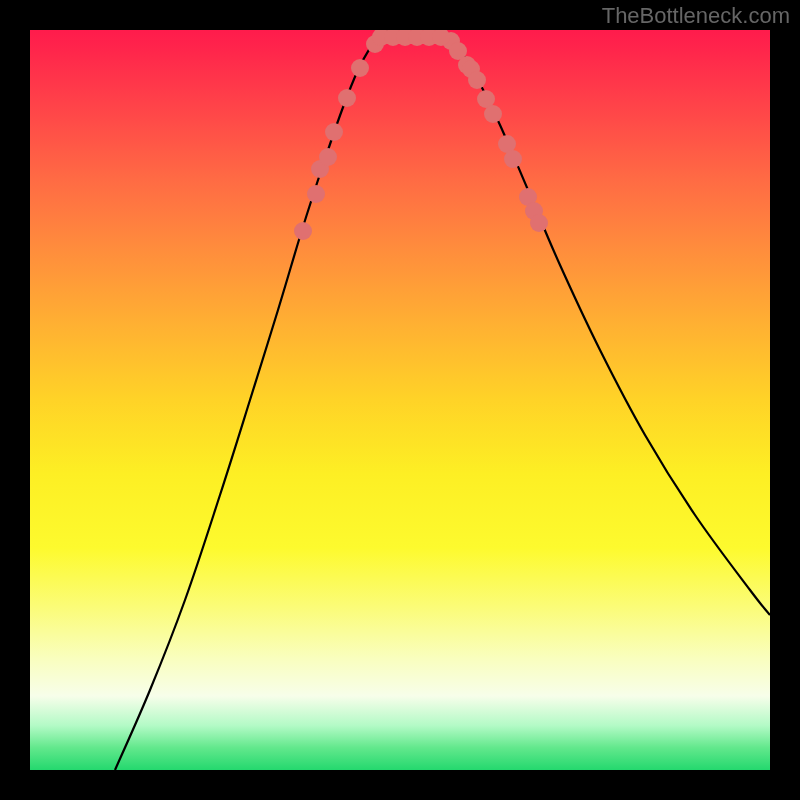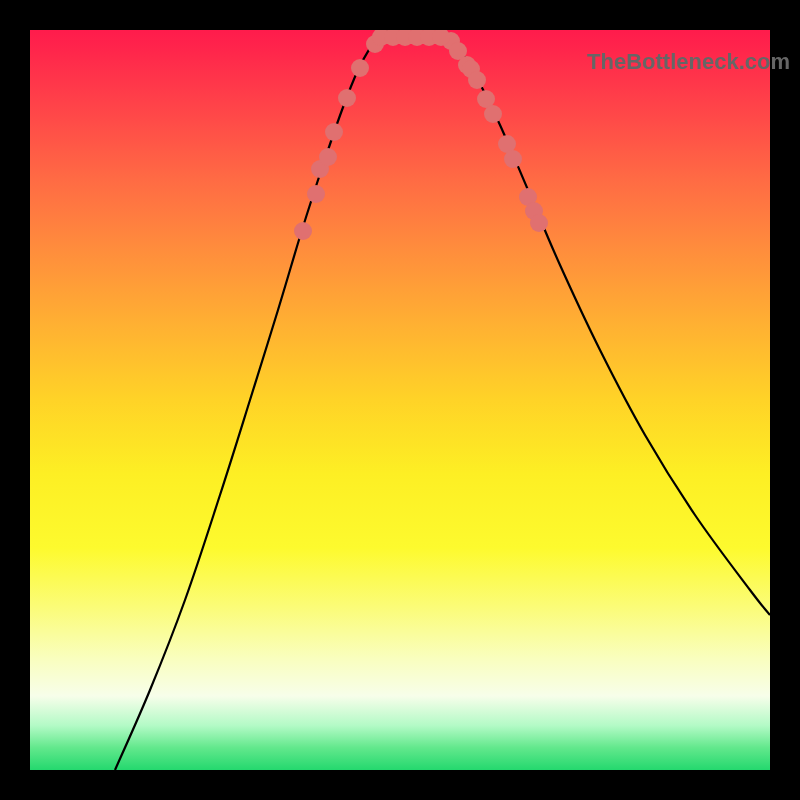--- a/index.html
+++ b/index.html
@@ -9,25 +9,24 @@
     height: 800px;
     background: #000;
     font-family: Arial, sans-serif;
     overflow: hidden;
   }
   .watermark {
     position: absolute;
     top: 3px;
     right: 10px;
     font-size: 22px;
-    font-weight: bold;
+    font-weight: normal;
     color: #666;
     z-index: 10;
     user-select: none;
-    margin-top: 46px;
   }
   .frame {
     position: absolute;
     left: 30px;
     top: 30px;
     width: 740px;
     height: 740px;
     background: #000;
   }
   .gradient {

